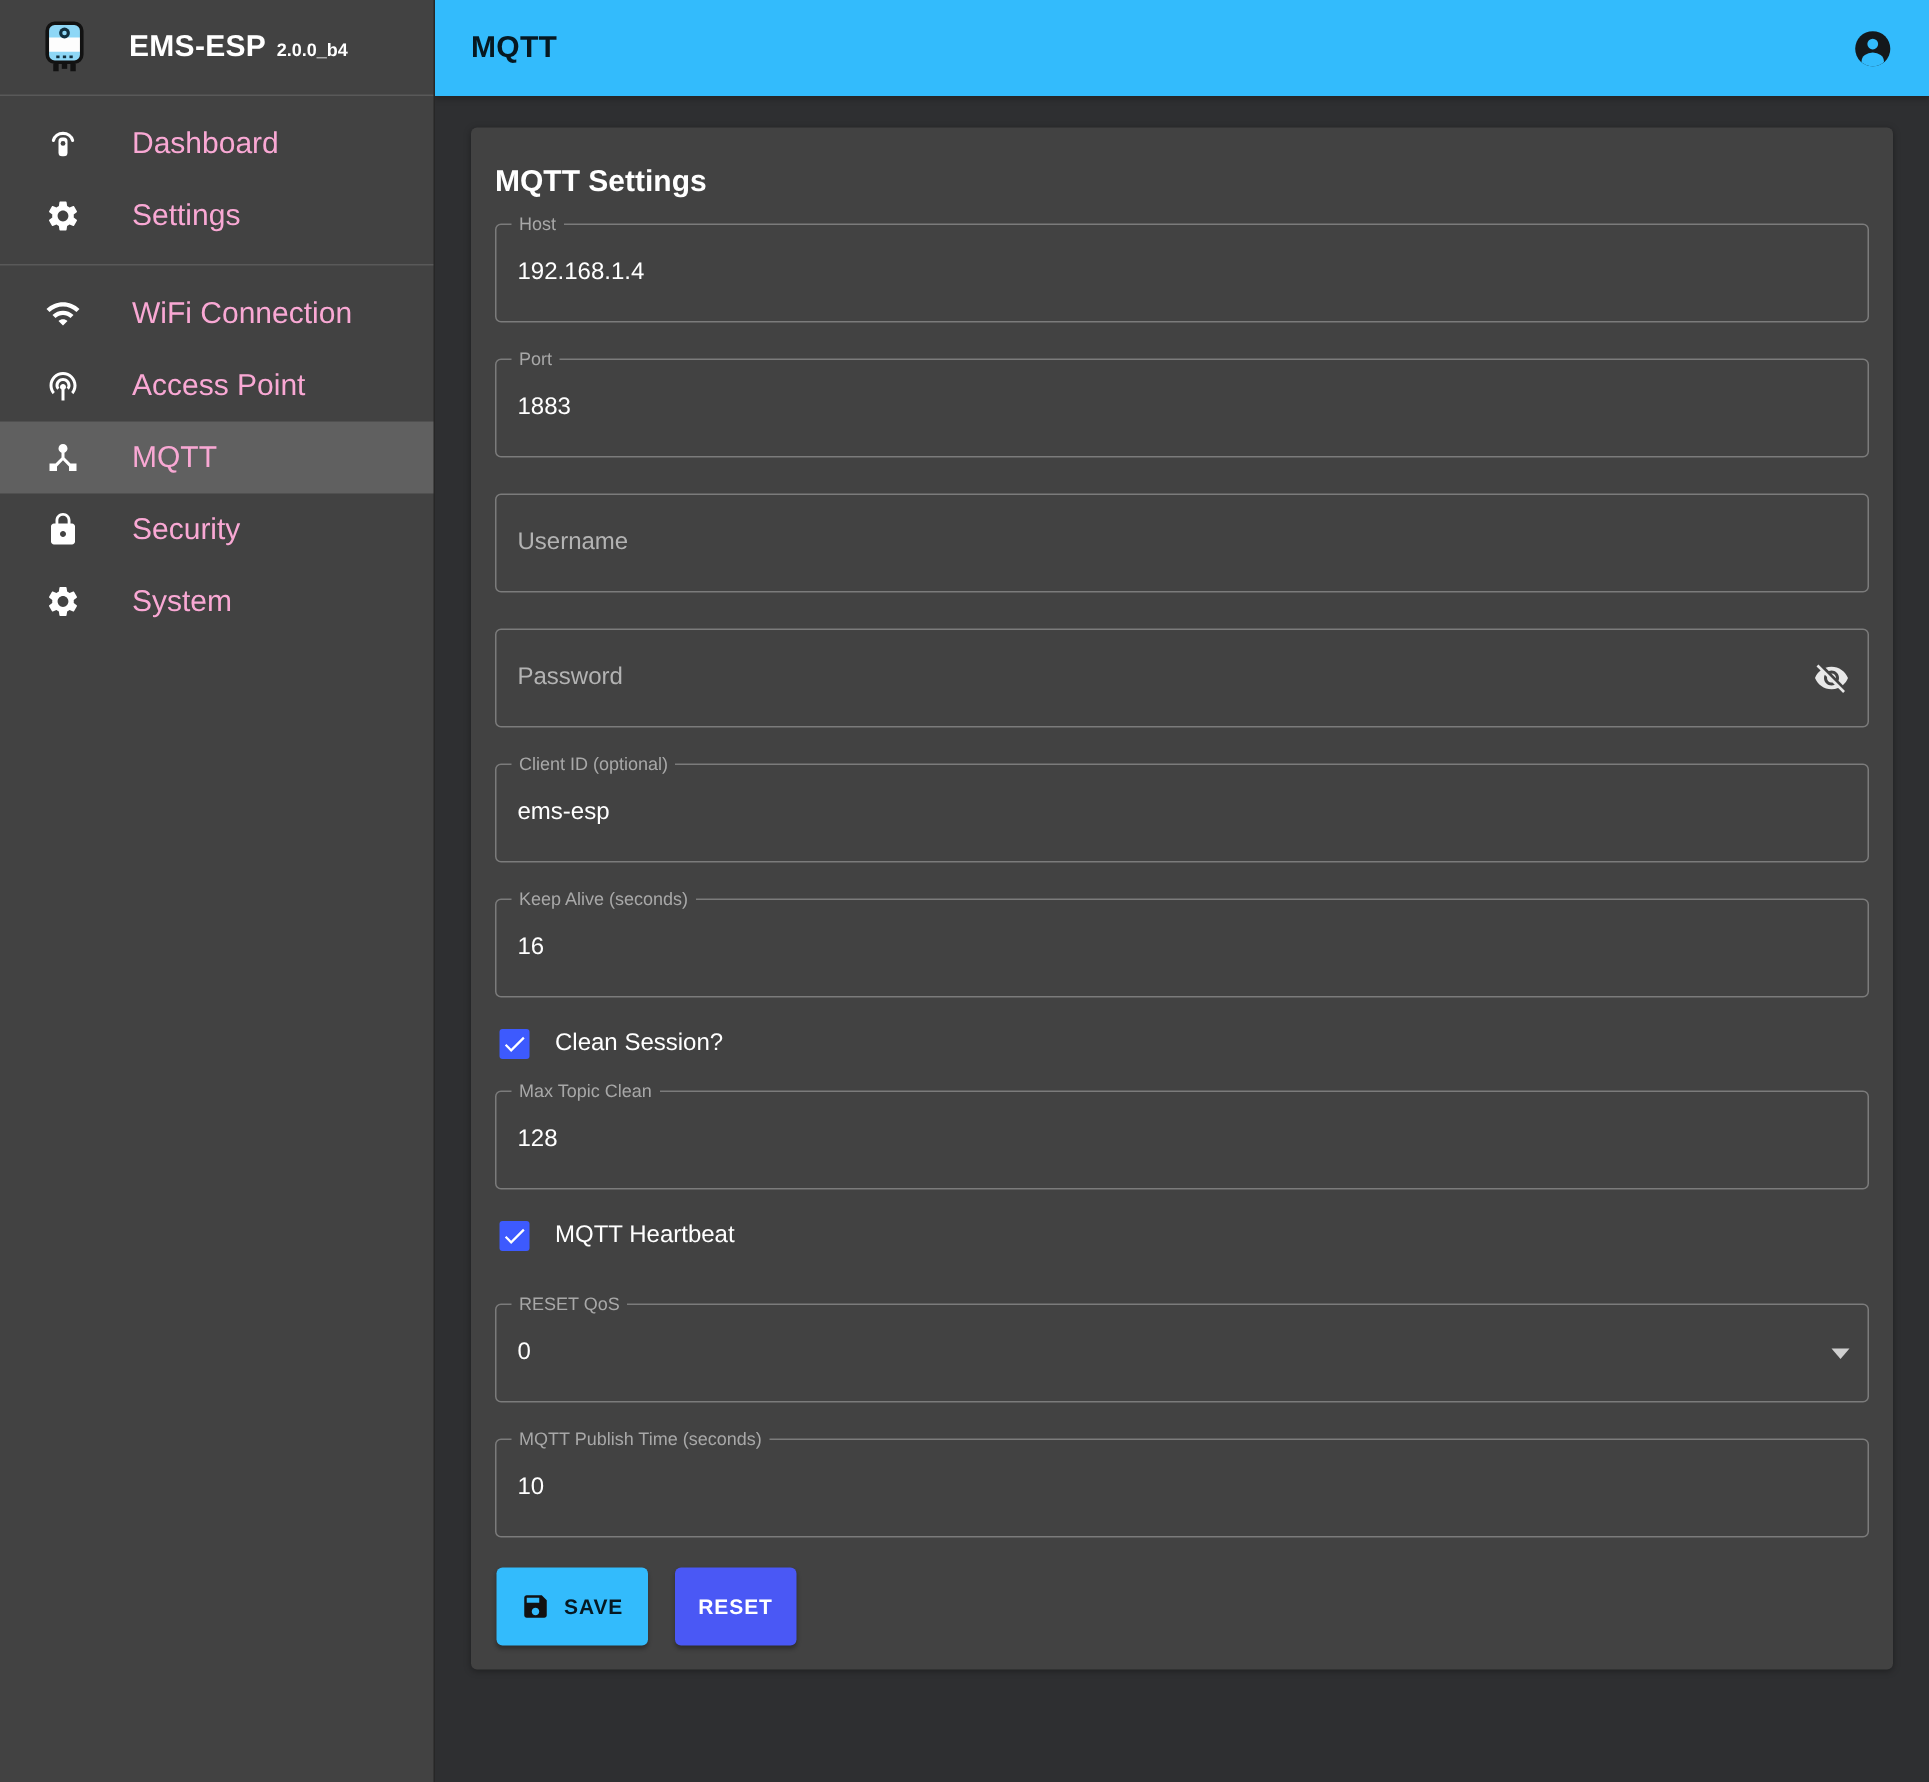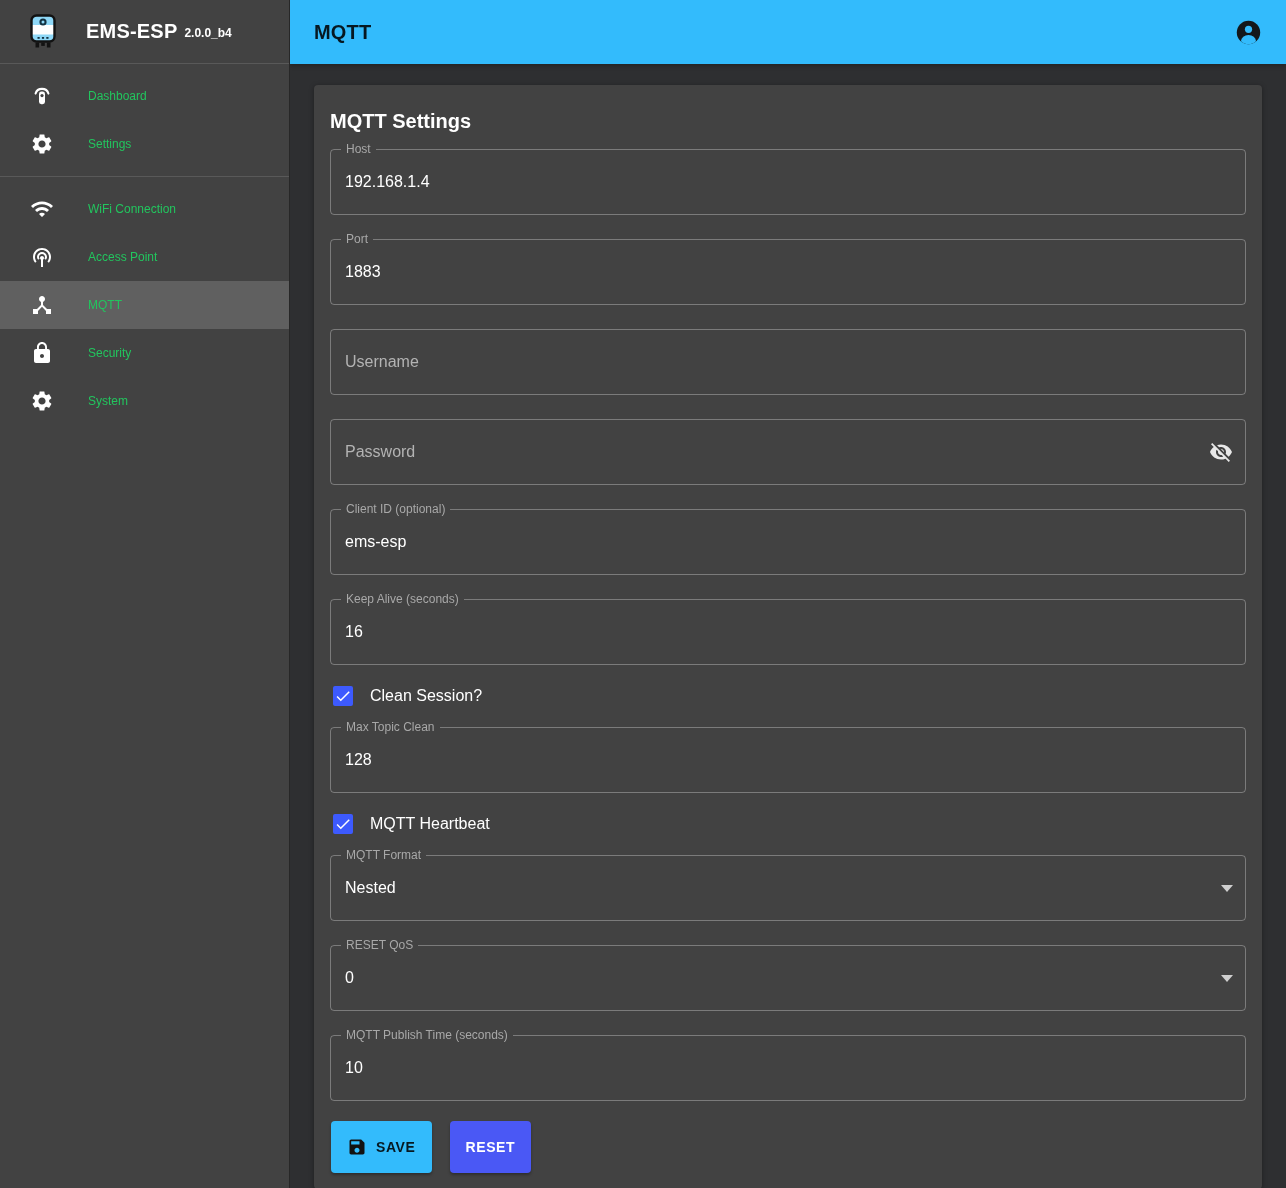--- a/index.html
+++ b/index.html
@@ -36,21 +36,21 @@
   .app-title{color:#fff;font-size:20px;font-weight:700;letter-spacing:0.2px;}
   .app-version{color:#fff;font-size:12px;font-weight:700;margin-left:7px;position:relative;top:1px;}
   .nav{padding-top:8px;}
   .nav-item{
     height:48px;display:flex;align-items:center;
     padding:0 16px;cursor:pointer;
   }
   .nav-item.selected{background:rgba(255,255,255,0.16);}
   .nav-icon{width:24px;height:24px;margin-left:14px;margin-right:34px;display:flex;align-items:center;justify-content:center;flex:0 0 auto;}
   .nav-icon svg{display:block;}
-  .nav-label{color:#22c55e;font-size:12px;}
+  .nav-label{color:#f9a8d4;font-size:20px;}
   .nav-divider{height:1px;background:rgba(255,255,255,0.12);margin:8px 0;}
   
   .main{flex:1 1 auto;display:flex;flex-direction:column;height:100%;overflow:hidden;}
   .appbar{
     height:64px;flex:0 0 64px;
     background:var(--appbar_blue);
     display:flex;align-items:center;
     padding:0 24px;
     box-shadow:0 2px 4px rgba(0,0,0,0.25);
     position:relative;z-index:3;
@@ -315,25 +315,20 @@
 
       <label class="check-row mid">
         <span class="checkbox">
           <svg viewBox="0 0 24 24" width="18" height="18">
               <path d="M9 16.2 4.8 12l-1.4 1.4L9 19 21 7l-1.4-1.4z" fill="#fff"></path>
             </svg>
         </span>
         <span class="check-label">MQTT Heartbeat</span>
       </label>
 
-      <div class="field tight">
-        <span class="notch">MQTT Format</span>
-        <span class="select-value">Nested</span>
-        <span class="caret"></span>
-      </div>
 
       <div class="field">
         <span class="notch">RESET QoS</span>
         <span class="select-value">0</span>
         <span class="caret"></span>
       </div>
 
       <div class="field">
         <span class="notch">MQTT Publish Time (seconds)</span>
         <input class="field-input" value="10" style="">

